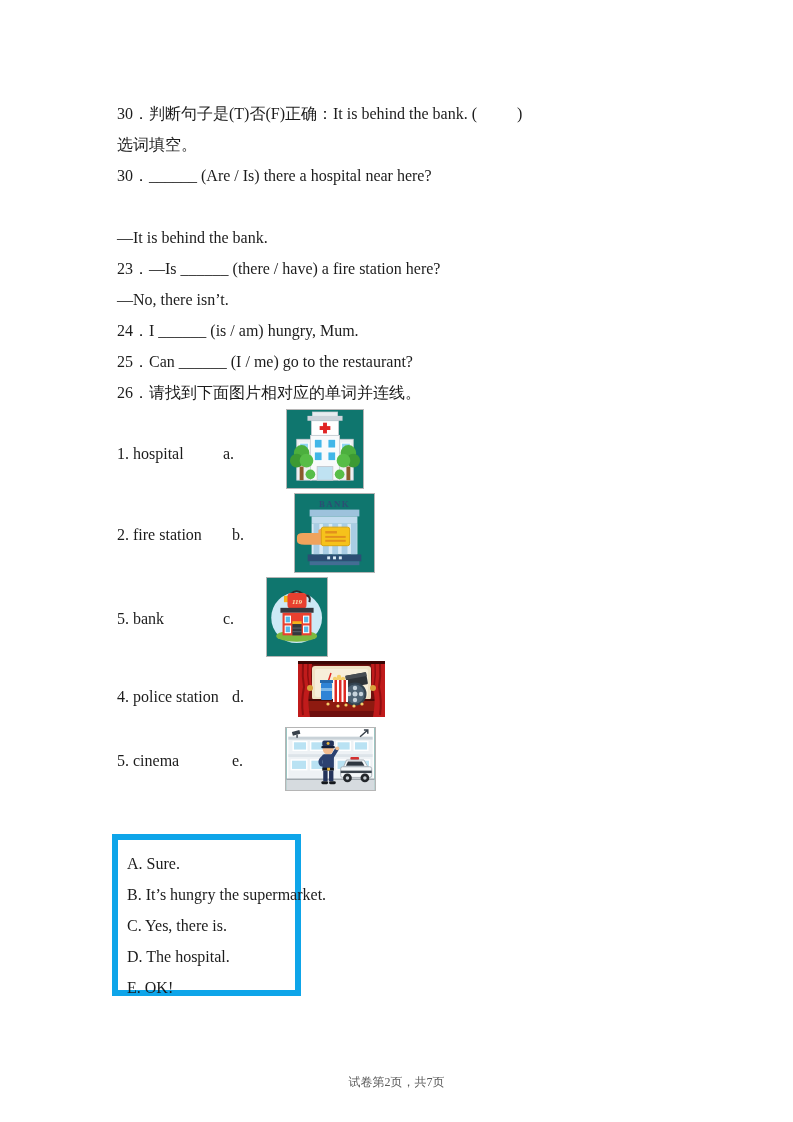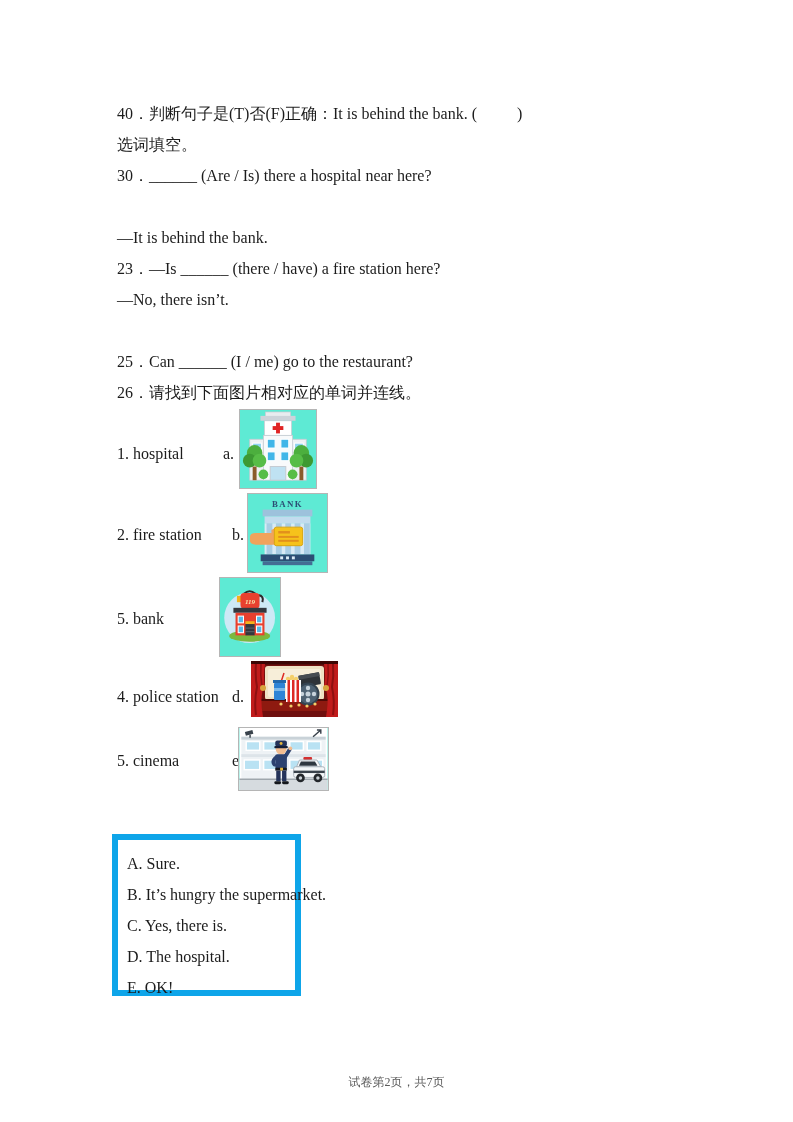--- a/index.html
+++ b/index.html
@@ -20,22 +20,23 @@
     position:absolute;left:117px;
     font-size:16px;line-height:19px;white-space:pre;
   }
   .match-letter{
     position:absolute;
     font-size:16px;line-height:19px;
   }
   .img-box{
     position:absolute;
     border:1px solid #b5b5b5;
-    background:#5eead4;
+    background:#0f766e;
     box-sizing:border-box;
+    margin-left:47px;
   }
   .img-box.noborder{border:none;}
   .img-box svg{display:block;width:100%;height:100%;}
   .answer-heading{
     position:absolute;left:110px;top:809px;
     font-size:16px;line-height:19px;white-space:pre;
   }
   .answer-box{
     position:absolute;left:112px;top:834px;
     width:189px;height:162px;
@@ -50,26 +51,27 @@
     position:absolute;left:0;top:1074px;width:793px;
     text-align:center;
     font-size:12px;color:#595959;
   }
 </style>
 </head>
 <body>
 
 <div class="page">
 
-  <div class="line" style="top:104px">40．判断句子是(T)否(F)正确：It is behind the bank. (          )</div>
+  <div class="line" style="top:104px">30．判断句子是(T)否(F)正确：It is behind the bank. (          )</div>
   <div class="line" style="top:135px">选词填空。</div>
   <div class="line" style="top:166px">30．______ (Are / Is) there a hospital near here?</div>
   <div class="line" style="top:228px">—It is behind the bank.</div>
   <div class="line" style="top:259px">23．—Is ______ (there / have) a fire station here?</div>
   <div class="line" style="top:290px">—No, there isn’t.</div>
+  <div class="line" style="top:321px">24．I ______ (is / am) hungry, Mum.</div>
   <div class="line" style="top:352px">25．Can ______ (I / me) go to the restaurant?</div>
   <div class="line" style="top:383px">26．请找到下面图片相对应的单词并连线。</div>
 
   <div>
 
     <div class="match-label" style="top:444px">1. hospital</div>
     <div class="match-letter" style="left:223px;top:444px">a.</div>
     <div class="img-box" style="left:239px;top:409px;width:78px;height:80px">
       <svg viewBox="0 0 78 80">
         <rect x="26" y="2" width="26" height="5" fill="#e8ecef" stroke="#c4cad1" stroke-width="0.7"></rect>

